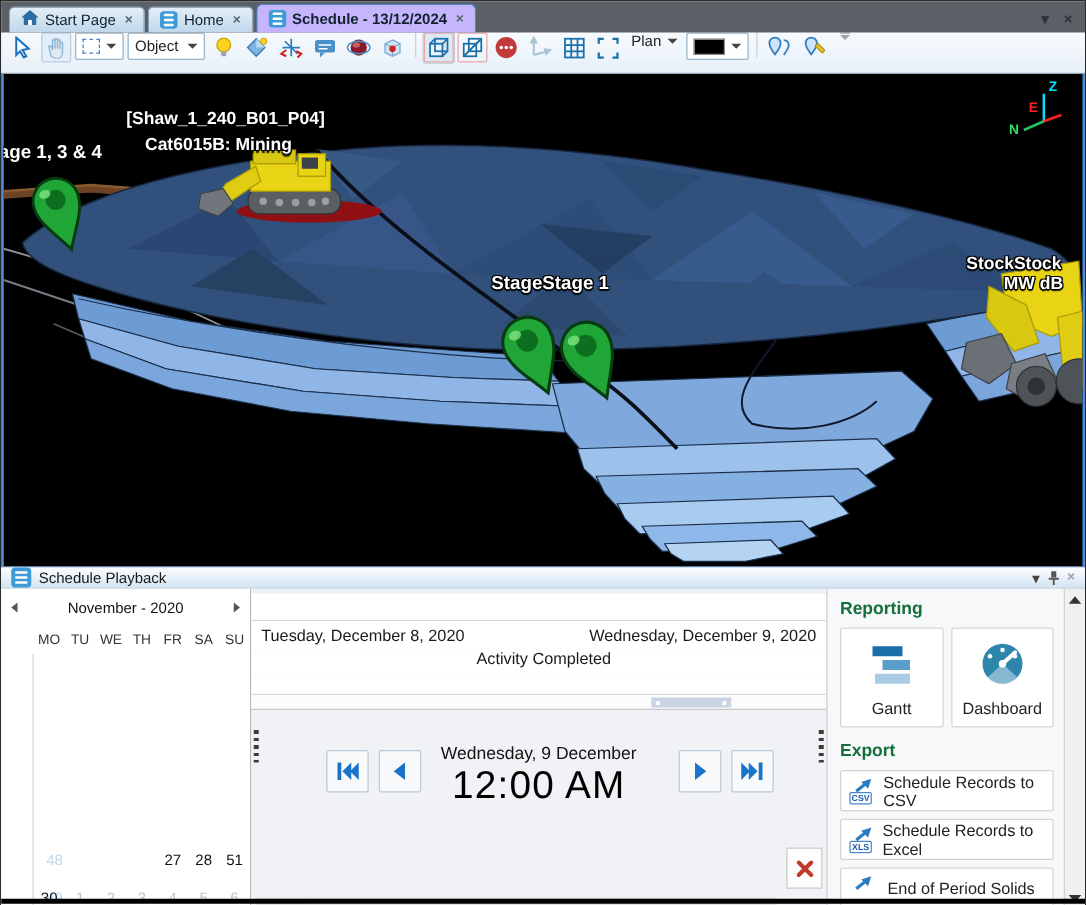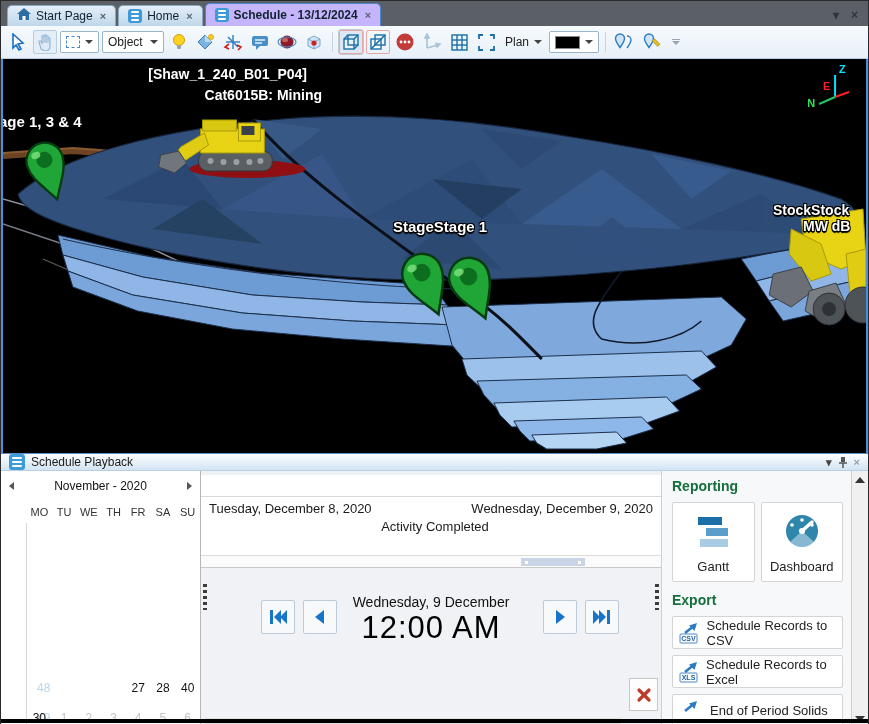--- a/index.html
+++ b/index.html
@@ -15,39 +15,39 @@
   .tab.active { background:#c4b5fd; border-color:#4a86c8; font-weight:bold; height:23px; }
   .tab .tclose { font-size:11px; font-weight:bold; color:#5c666e; margin-left:2px; }
   .docicon { width:14px; height:14px; border-radius:3px; background:#3f9bd8; display:inline-flex; flex-direction:column;
              justify-content:center; gap:2px; padding:0 3px; }
   .docicon i { display:block; height:2px; background:#fff; border-radius:1px; }
   .strip-right { margin-left:auto; display:flex; align-items:center; gap:12px; padding:0 10px 4px 0; color:#2f343a; }
   .strip-right .glyph { font-size:12px; font-weight:bold; }
 
   
   .toolbar { height:33px; background:linear-gradient(#f6fafd,#e7f0f8); border-bottom:1px solid #b8cee0;
-             display:flex; align-items:center; padding:0 5px; gap:3px; }
+             display:flex; align-items:flex-start; padding:0 5px; gap:3px; }
   .tbtn { width:24px; height:24px; display:flex; align-items:center; justify-content:center; border-radius:2px; }
   .tbtn.boxed { border:1px solid #b8cce0; background:#e4eef8; }
   .tbtn.sel { border:1px solid #e8a7a7; background:#dce9f5; outline:1px solid #c3c9cf; }
   .tbtn.sel2 { border:1px solid #e8a7a7; }
   .tsep { width:1px; height:20px; background:#c8d4e0; margin:0 3px; }
   .dropbox { height:22px; border:1px solid #9ab4c8; background:#fff; display:flex; align-items:center;
              padding:0 5px; gap:5px; font-size:12px; color:#222; border-radius:2px; }
   .caret { width:0; height:0; border-left:4px solid transparent; border-right:4px solid transparent; border-top:4px solid #444; }
   .flatdrop { display:flex; align-items:center; gap:5px; font-size:12px; color:#222; padding:0 4px; }
   .dashed-swatch { width:14px; height:12px; border:1px dashed #4a86c8; }
   .colorswatch { width:26px; height:13px; background:#000; border:1px solid #888; }
 
   
   .viewport { height:394px; background:#000; position:relative; overflow:hidden; border-left:2px solid #4d8fd6; border-right:2px solid #4d8fd6; }
   .viewport svg.scene { position:absolute; inset:0; width:100%; height:100%; }
   .vlabel { position:absolute; color:#fff; font-weight:bold; font-size:14px; white-space:nowrap;
             text-shadow:-1px -1px 0 #000,1px -1px 0 #000,-1px 1px 0 #000,1px 1px 0 #000,0 2px 1px #000; }
-  .vlabel.center { text-align:right; }
+  .vlabel.center { text-align:left;margin-top:20px; }
 
   
   .panel { height:272px; border-top:1px solid #5a8cc8; background:#eef1f5; display:flex; flex-direction:column; }
   .panel-titlebar { height:26px; background:linear-gradient(#fdfeff,#d2e4f4); border-bottom:1px solid #b9cfe2;
                     display:flex; align-items:center; padding:0 8px; gap:6px; font-size:12px; color:#1a1a1a; }
   .panel-titlebar .spacer { flex:1; }
   .ticon { color:#555; font-size:11px; display:flex; align-items:center; }
   .panel-body { flex:1; display:flex; position:relative; }
 
   
@@ -446,21 +446,21 @@
         </div>
         <div class="cal-fill"></div>
         <div class="cal-grid cal-week">
           <span class="wk">48</span>
           <span></span>
           <span></span>
           <span></span>
           <span></span>
           <span>27</span>
           <span>28</span>
-          <span>40</span>
+          <span>51</span>
         </div>
         <div class="cal-grid cal-week">
           <span class="wk">49</span>
           <span>30</span>
           <span class="dim">1</span>
           <span class="dim">2</span>
           <span class="dim">3</span>
           <span class="dim">4</span>
           <span class="dim">5</span>
           <span class="dim">6</span>

